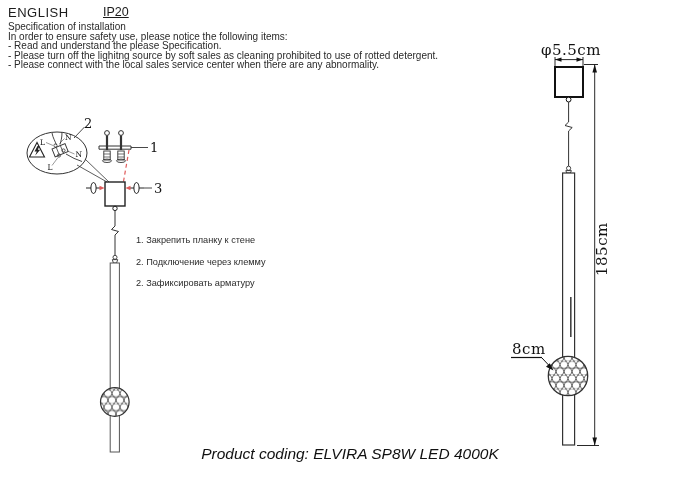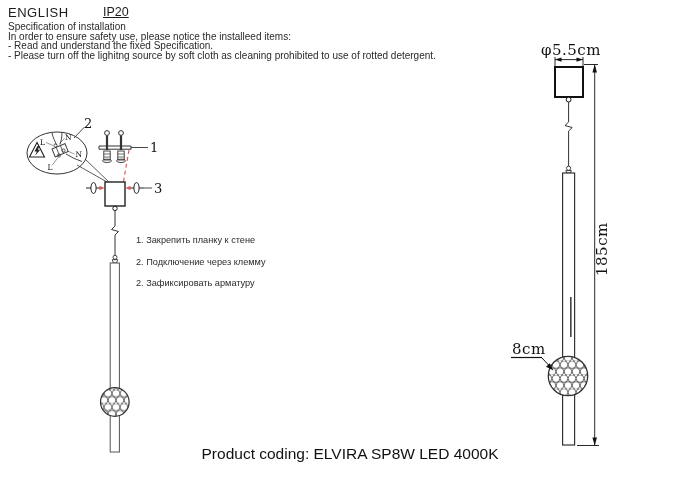--- a/index.html
+++ b/index.html
@@ -7,39 +7,40 @@
     position:relative;width:700px;height:483px;background:#ffffff;
     font-family:"Liberation Sans", sans-serif;color:#222;overflow:hidden;
   }
   .hdr-lang{position:absolute;left:8px;top:5px;font-size:13px;color:#1c1c1c;letter-spacing:0.5px;}
   .hdr-ip{position:absolute;left:103px;top:5px;font-size:12.5px;color:#1c1c1c;text-decoration:underline;}
   .spec{position:absolute;left:8px;top:22px;width:420px;}
   .spec div{font-size:10px;line-height:9.6px;color:#2a2a2a;white-space:nowrap;}
   .steps{position:absolute;left:136px;top:235px;}
   .steps div{font-size:9.2px;line-height:10px;margin-bottom:11.5px;color:#2a2a2a;white-space:nowrap;}
   .footer{position:absolute;left:0;top:445px;width:700px;text-align:center;
-    font-size:15.5px;color:#111;}
+    font-size:15.5px;color:#111;font-style:italic;}
   svg{position:absolute;}
   #left-diagram{left:0;top:100px;}
   #right-drawing{left:480px;top:30px;}
   .cad-text{font-family:"DejaVu Serif", serif;fill:#111;}
 </style>
 </head>
 <body>
 
 <div class="page">
 
   <div class="hdr-lang">ENGLISH</div>
   <div class="hdr-ip">IP20</div>
 
   <div class="spec">
     <div>Specification of installation</div>
-    <div>In order to ensure safety use, please notice the installeed items:</div>
-    <div>- Read and understand the fixed Specification.</div>
-    <div>- Please turn off the lighitng source by soft cloth as cleaning prohibited to use of rotted detergent.</div>
+    <div>In order to ensure safety use, please notice the following items:</div>
+    <div>- Read and understand the please Specification.</div>
+    <div>- Please turn off the lighitng source by soft sales as cleaning prohibited to use of rotted detergent.</div>
+    <div>- Please connect with the local sales service center when there are any abnormality.</div>
   </div>
 
   <div class="steps">
     <div>1. Закрепить планку к стене</div>
     <div>2. Подключение через клемму</div>
     <div>2. Зафиксировать арматуру</div>
   </div>
 
   <svg id="left-diagram" width="350" height="383" viewBox="0 0 350 383">
     <defs>

